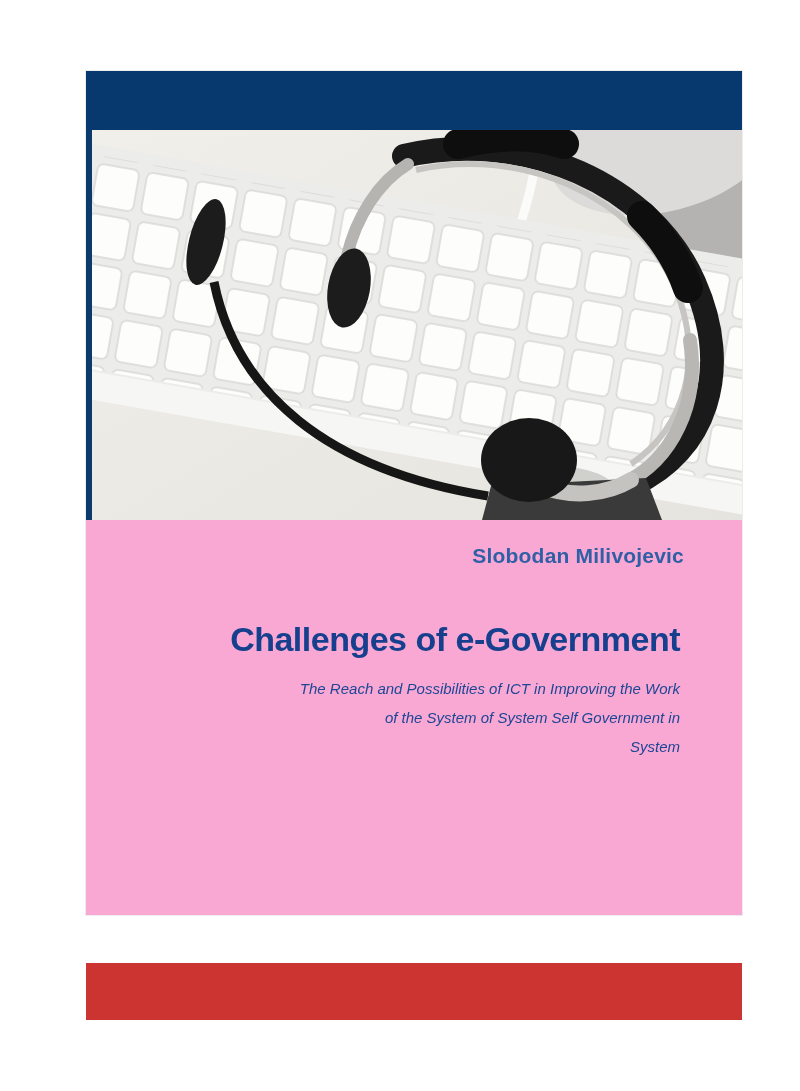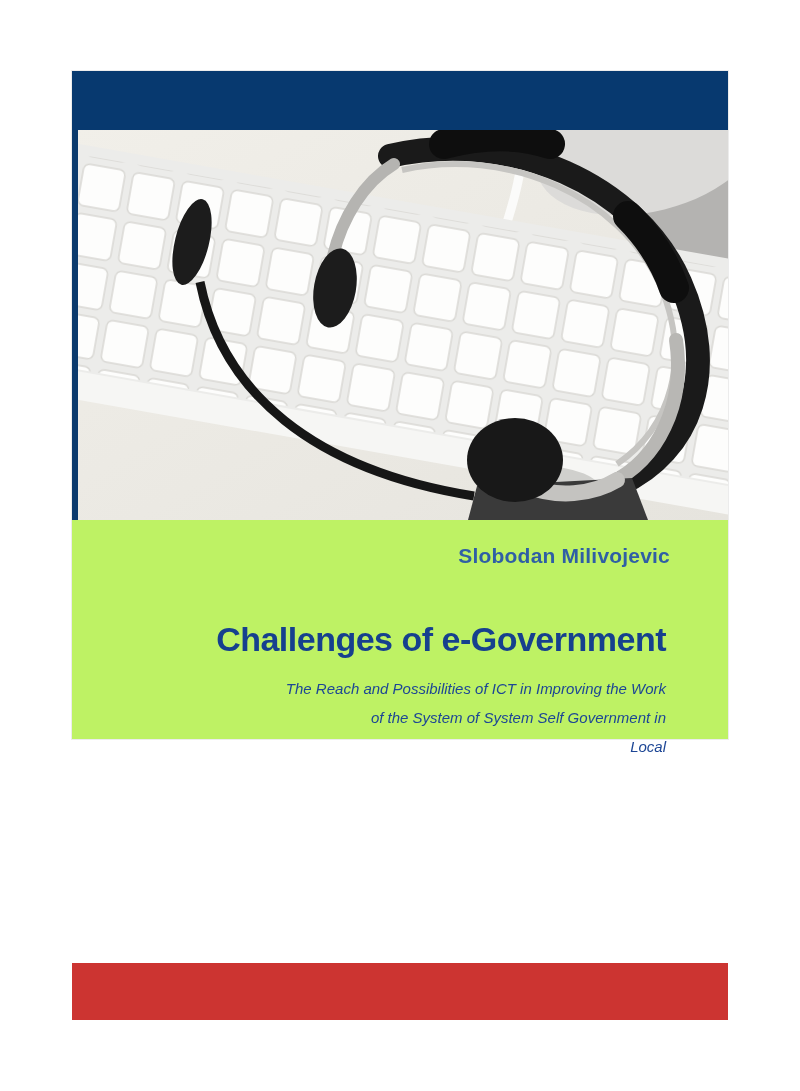--- a/index.html
+++ b/index.html
@@ -4,23 +4,23 @@
 <style>
   * { margin: 0; padding: 0; box-sizing: border-box; }
   html, body { background: #ffffff; }
   body {
     width: 800px; height: 1091px;
     position: relative;
     font-family: "Liberation Sans", "DejaVu Sans", sans-serif;
     overflow: hidden;
   }
   .cover {
-    position: absolute; left: 72px; top: 71px;
-    width: 656px; height: 668px;
-    background: #bef264;
+    position: absolute; left: 86px; top: 71px;
+    width: 656px; height: 844px;
+    background: #f9a8d4;
     box-shadow: 0 0 0 1px #ececec;
   }
   .top-bar {
     position: absolute; left: 0; top: 0;
     width: 656px; height: 59px;
     background: #07396f;
   }
   .photo {
     position: absolute; left: 0; top: 59px;
     width: 656px; height: 390px;
@@ -130,19 +130,19 @@
     <rect x="0" y="0" width="6" height="390" fill="#0b3a6d"></rect>
   </svg>
 
   <div class="author">Slobodan Milivojevic</div>
 
   <div class="title">Challenges of e-Government</div>
 
   <div class="subtitle">
     <div>The Reach and Possibilities of ICT in Improving the Work</div>
     <div>of the System of System Self Government in</div>
-    <div>Local</div>
+    <div>System</div>
   </div>
 
 
   <div class="bottom-bar"></div>
 
 </div>
 
 </body></html>

